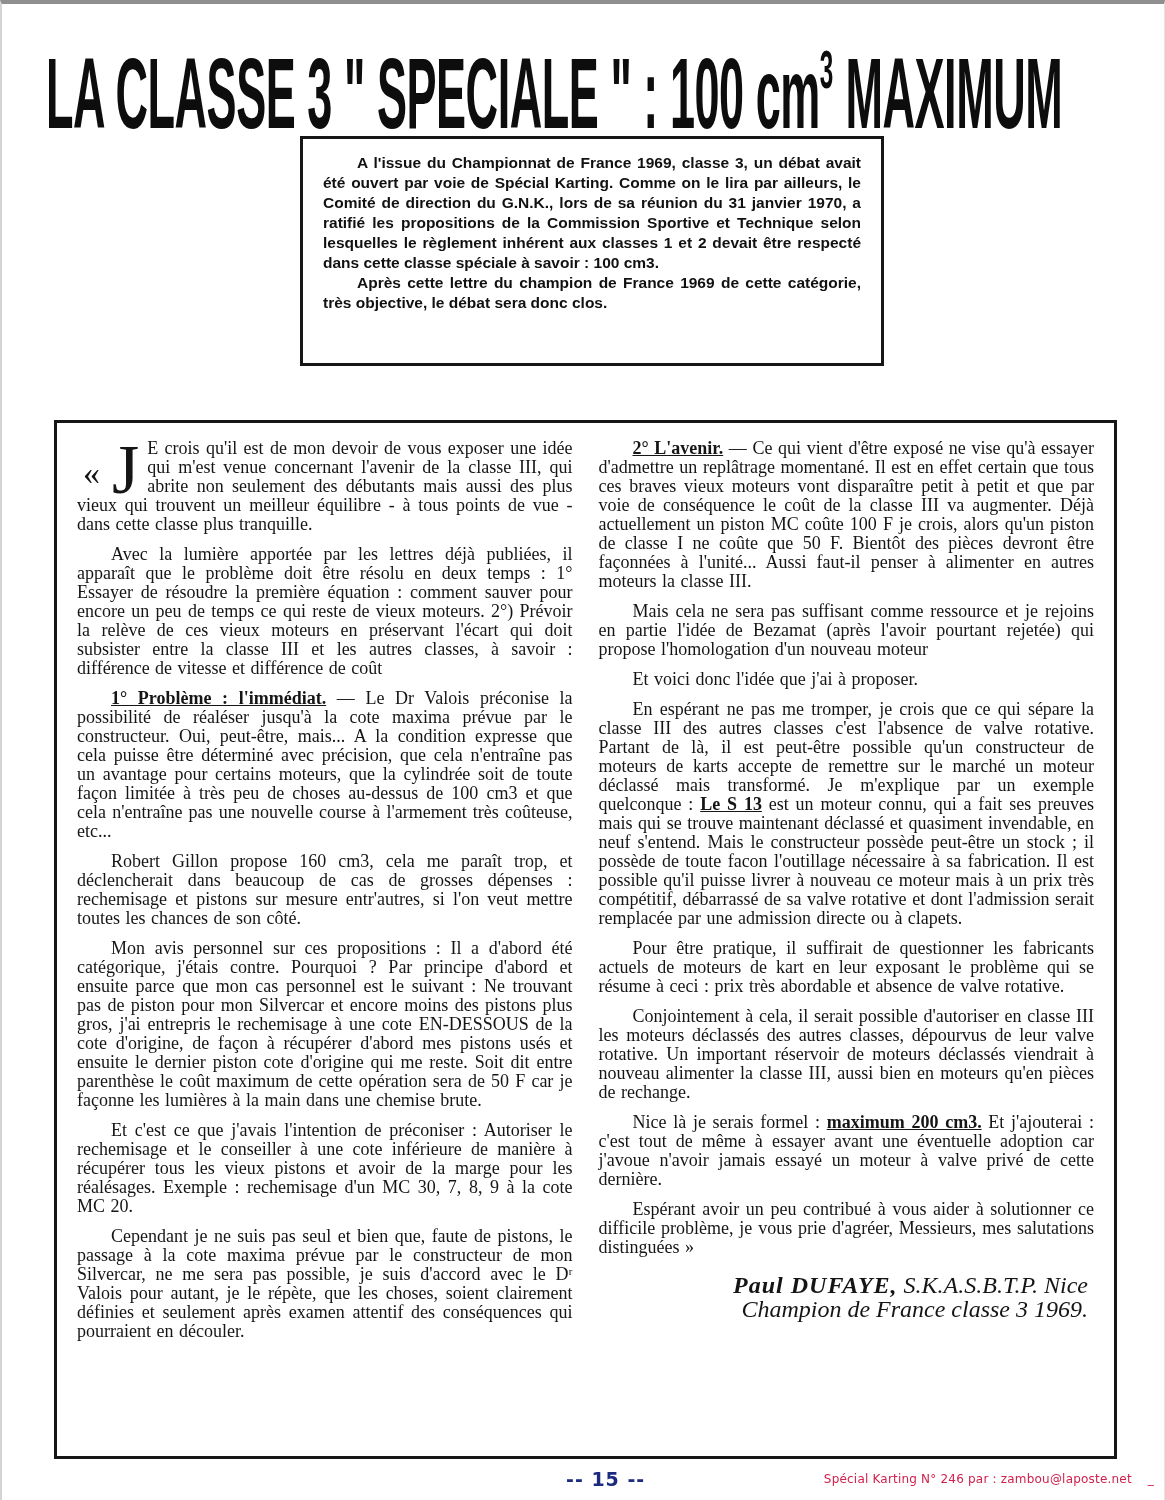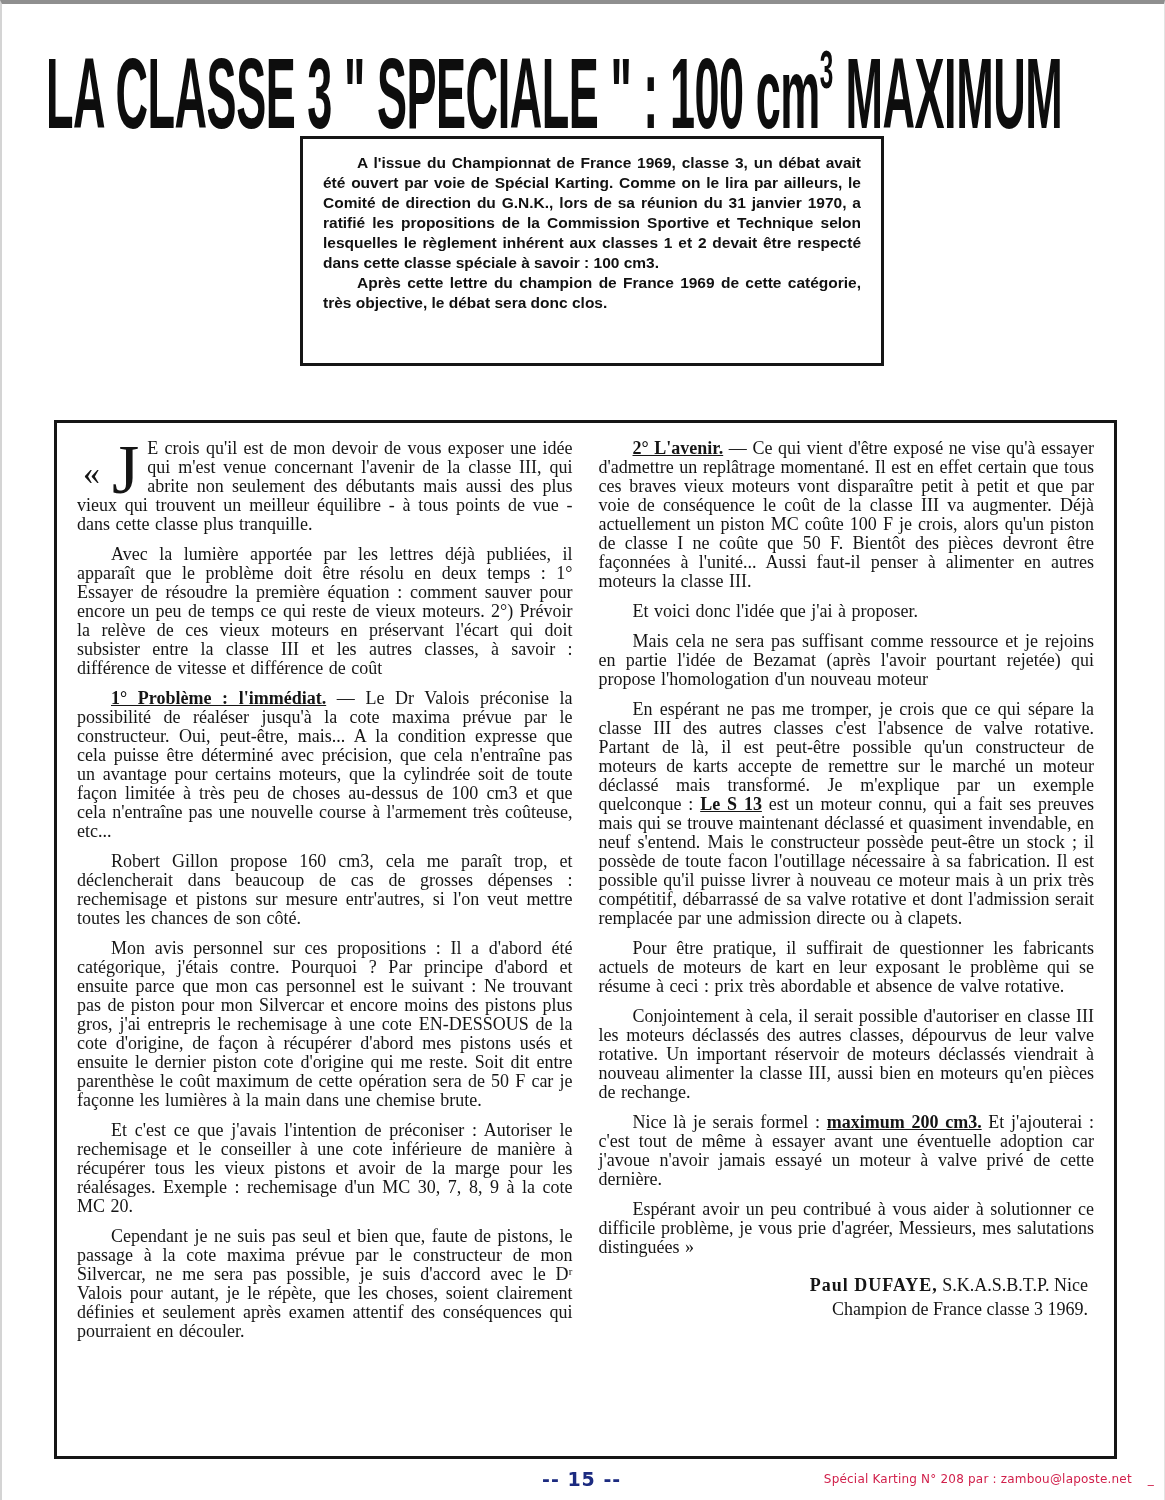--- a/index.html
+++ b/index.html
@@ -55,26 +55,26 @@
   .col p.p-first{text-indent:0;}
   .lead{font-weight:700;text-decoration:underline;}
   .dropwrap{
     float:left;height:56px;display:flex;align-items:center;
     padding:0 8px 0 2px;
   }
   .oq{font-size:34px;line-height:1;padding:12px 12px 0 4px;}
   .dc{font-size:70px;line-height:1;transform:translateY(3px);}
   .sig{
     margin-top:16px;text-align:right;padding-right:6px;
-    font-size:18px;line-height:24px;
+    font-size:24px;line-height:24px;font-style:italic;
   }
   .sig .sig-name{font-weight:700;letter-spacing:1px;}
   
   .page-number{
-    position:absolute;left:540px;top:1464px;
+    position:absolute;left:564px;top:1464px;
     font-family:"DejaVu Sans", sans-serif;font-weight:700;font-size:19px;
     color:#1c2b80;letter-spacing:1px;
   }
   .credit{
     position:absolute;right:10px;top:1468px;
     font-family:"DejaVu Sans", sans-serif;font-size:12px;
     color:#d1204b;letter-spacing:0.2px;white-space:nowrap;
   }
   .credit .cursor{margin-left:16px;}
 </style>
@@ -104,33 +104,33 @@
       <p><span>Avec la lumière apportée par les lettres déjà publiées, il apparaît que le problème doit être résolu en deux temps : 1° Essayer de résoudre la première équation : comment sauver pour encore un peu de temps ce qui reste de vieux moteurs. 2°) Prévoir la relève de ces vieux moteurs en préservant l'écart qui doit subsister entre la classe III et les autres classes, à savoir : différence de vitesse et différence de coût</span><b class="lead"></b><span></span></p>
       <p><span></span><b class="lead">1° Problème : l'immédiat.</b><span> — Le Dr Valois préconise la possibilité de réaléser jusqu'à la cote maxima prévue par le constructeur. Oui, peut-être, mais... A la condition expresse que cela puisse être déterminé avec précision, que cela n'entraîne pas un avantage pour certains moteurs, que la cylindrée soit de toute façon limitée à très peu de choses au-dessus de 100 cm3 et que cela n'entraîne pas une nouvelle course à l'armement très coûteuse, etc...</span></p>
       <p><span>Robert Gillon propose 160 cm3, cela me paraît trop, et déclencherait dans beaucoup de cas de grosses dépenses : rechemisage et pistons sur mesure entr'autres, si l'on veut mettre toutes les chances de son côté.</span><b class="lead"></b><span></span></p>
       <p><span>Mon avis personnel sur ces propositions : Il a d'abord été catégorique, j'étais contre. Pourquoi ? Par principe d'abord et ensuite parce que mon cas personnel est le suivant : Ne trouvant pas de piston pour mon Silvercar et encore moins des pistons plus gros, j'ai entrepris le rechemisage à une cote EN-DESSOUS de la cote d'origine, de façon à récupérer d'abord mes pistons usés et ensuite le dernier piston cote d'origine qui me reste. Soit dit entre parenthèse le coût maximum de cette opération sera de 50 F car je façonne les lumières à la main dans une chemise brute.</span><b class="lead"></b><span></span></p>
       <p><span>Et c'est ce que j'avais l'intention de préconiser : Autoriser le rechemisage et le conseiller à une cote inférieure de manière à récupérer tous les vieux pistons et avoir de la marge pour les réalésages. Exemple : rechemisage d'un MC 30, 7, 8, 9 à la cote MC 20.</span><b class="lead"></b><span></span></p>
       <p><span>Cependant je ne suis pas seul et bien que, faute de pistons, le passage à la cote maxima prévue par le constructeur de mon Silvercar, ne me sera pas possible, je suis d'accord avec le Dʳ Valois pour autant, je le répète, que les choses, soient clairement définies et seulement après examen attentif des conséquences qui pourraient en découler.</span><b class="lead"></b><span></span></p>
     </div>
 
     <div class="col">
       <p><span></span><b class="lead">2° L'avenir.</b><span> — Ce qui vient d'être exposé ne vise qu'à essayer d'admettre un replâtrage momentané. Il est en effet certain que tous ces braves vieux moteurs vont disparaître petit à petit et que par voie de conséquence le coût de la classe III va augmenter. Déjà actuellement un piston MC coûte 100 F je crois, alors qu'un piston de classe I ne coûte que 50 F. Bientôt des pièces devront être façonnées à l'unité... Aussi faut-il penser à alimenter en autres moteurs la classe III.</span></p>
+      <p><span>Mais cela ne sera pas suffisant comme ressource et je rejoins en partie l'idée de Bezamat (après l'avoir pourtant rejetée) qui propose l'homologation d'un nouveau moteur</span><b class="lead"></b><span></span></p>
       <p><span>Et voici donc l'idée que j'ai à proposer.</span><b class="lead"></b><span></span></p>
-      <p><span>Mais cela ne sera pas suffisant comme ressource et je rejoins en partie l'idée de Bezamat (après l'avoir pourtant rejetée) qui propose l'homologation d'un nouveau moteur</span><b class="lead"></b><span></span></p>
       <p><span>En espérant ne pas me tromper, je crois que ce qui sépare la classe III des autres classes c'est l'absence de valve rotative. Partant de là, il est peut-être possible qu'un constructeur de moteurs de karts accepte de remettre sur le marché un moteur déclassé mais transformé. Je m'explique par un exemple quelconque : </span><b class="lead">Le S 13</b><span> est un moteur connu, qui a fait ses preuves mais qui se trouve maintenant déclassé et quasiment invendable, en neuf s'entend. Mais le constructeur possède peut-être un stock ; il possède de toute facon l'outillage nécessaire à sa fabrication. Il est possible qu'il puisse livrer à nouveau ce moteur mais à un prix très compétitif, débarrassé de sa valve rotative et dont l'admission serait remplacée par une admission directe ou à clapets.</span></p>
       <p><span>Pour être pratique, il suffirait de questionner les fabricants actuels de moteurs de kart en leur exposant le problème qui se résume à ceci : prix très abordable et absence de valve rotative.</span><b class="lead"></b><span></span></p>
       <p><span>Conjointement à cela, il serait possible d'autoriser en classe III les moteurs déclassés des autres classes, dépourvus de leur valve rotative. Un important réservoir de moteurs déclassés viendrait à nouveau alimenter la classe III, aussi bien en moteurs qu'en pièces de rechange.</span><b class="lead"></b><span></span></p>
       <p><span>Nice là je serais formel : </span><b class="lead">maximum 200 cm3.</b><span> Et j'ajouterai : c'est tout de même à essayer avant une éventuelle adoption car j'avoue n'avoir jamais essayé un moteur à valve privé de cette dernière.</span></p>
       <p><span>Espérant avoir un peu contribué à vous aider à solutionner ce difficile problème, je vous prie d'agréer, Messieurs, mes salutations distinguées »</span><b class="lead"></b><span></span></p>
       <div class="sig">
         <div><span class="sig-name">Paul DUFAYE,</span><span> S.K.A.S.B.T.P. Nice</span></div>
         <div>Champion de France classe 3 1969.</div>
       </div>
     </div>
 
   </div>
 
   <div class="page-number">-- 15 --</div>
   <div class="credit">
-    <span>Spécial Karting N° 208 par :  zambou@laposte.net</span><span class="cursor">_</span>
+    <span>Spécial Karting N° 246 par :  zambou@laposte.net</span><span class="cursor">_</span>
   </div>
 
 </div>
 
 </body></html>

